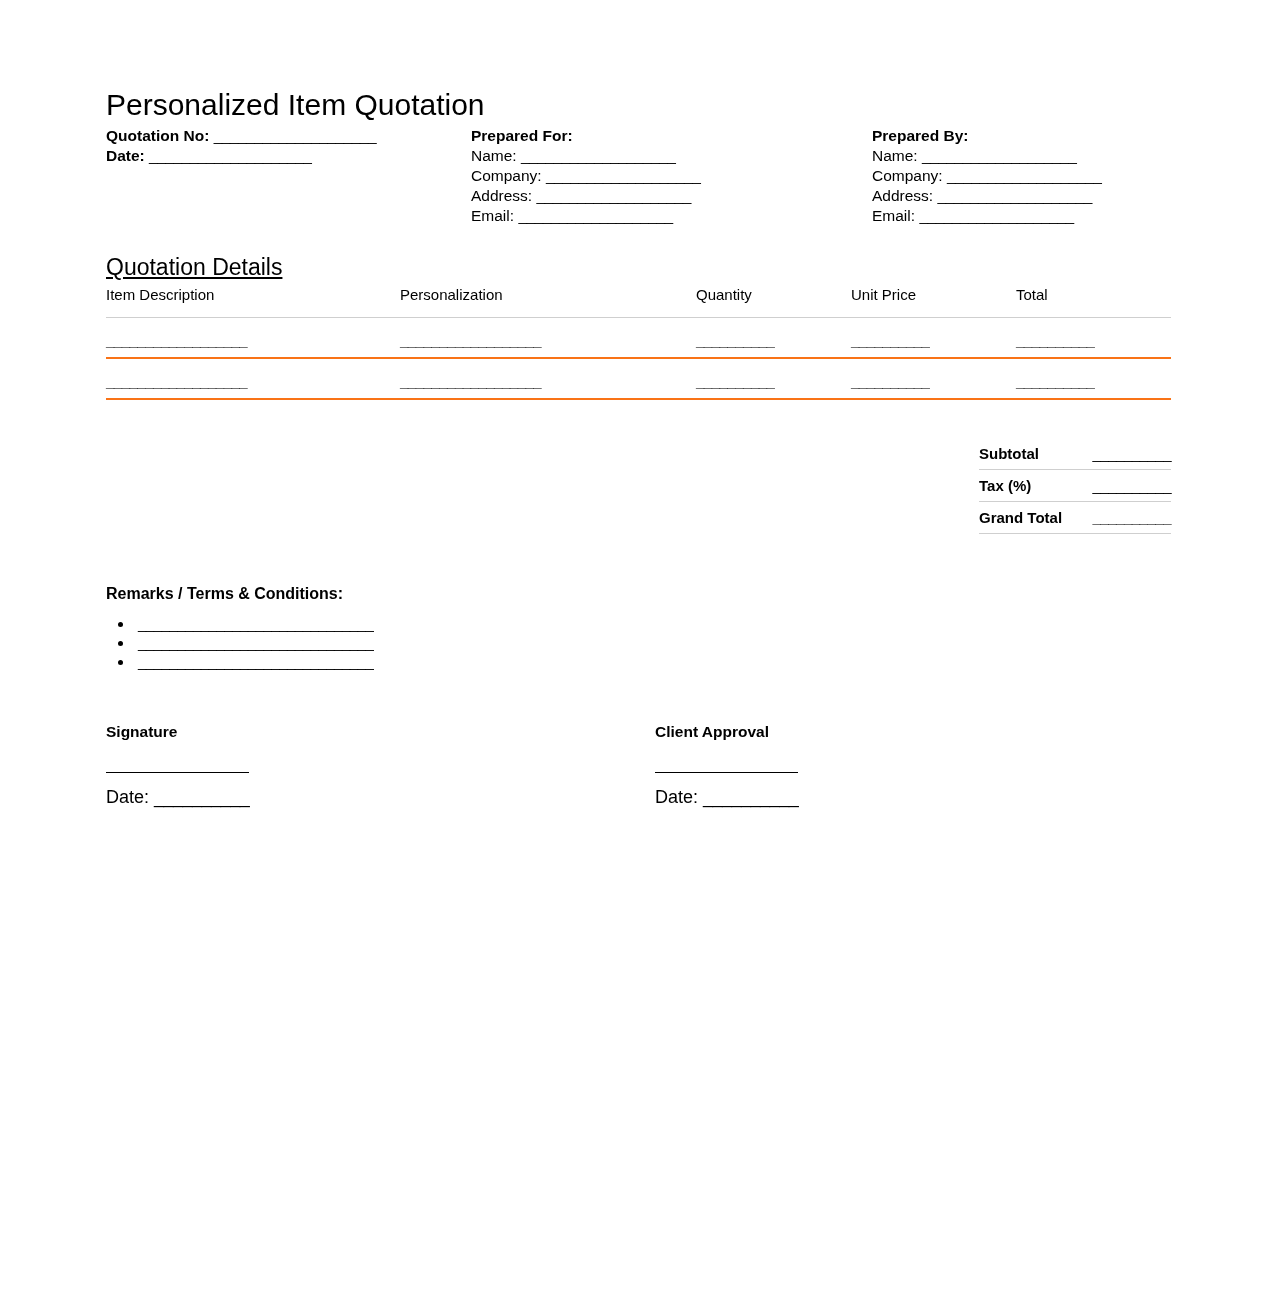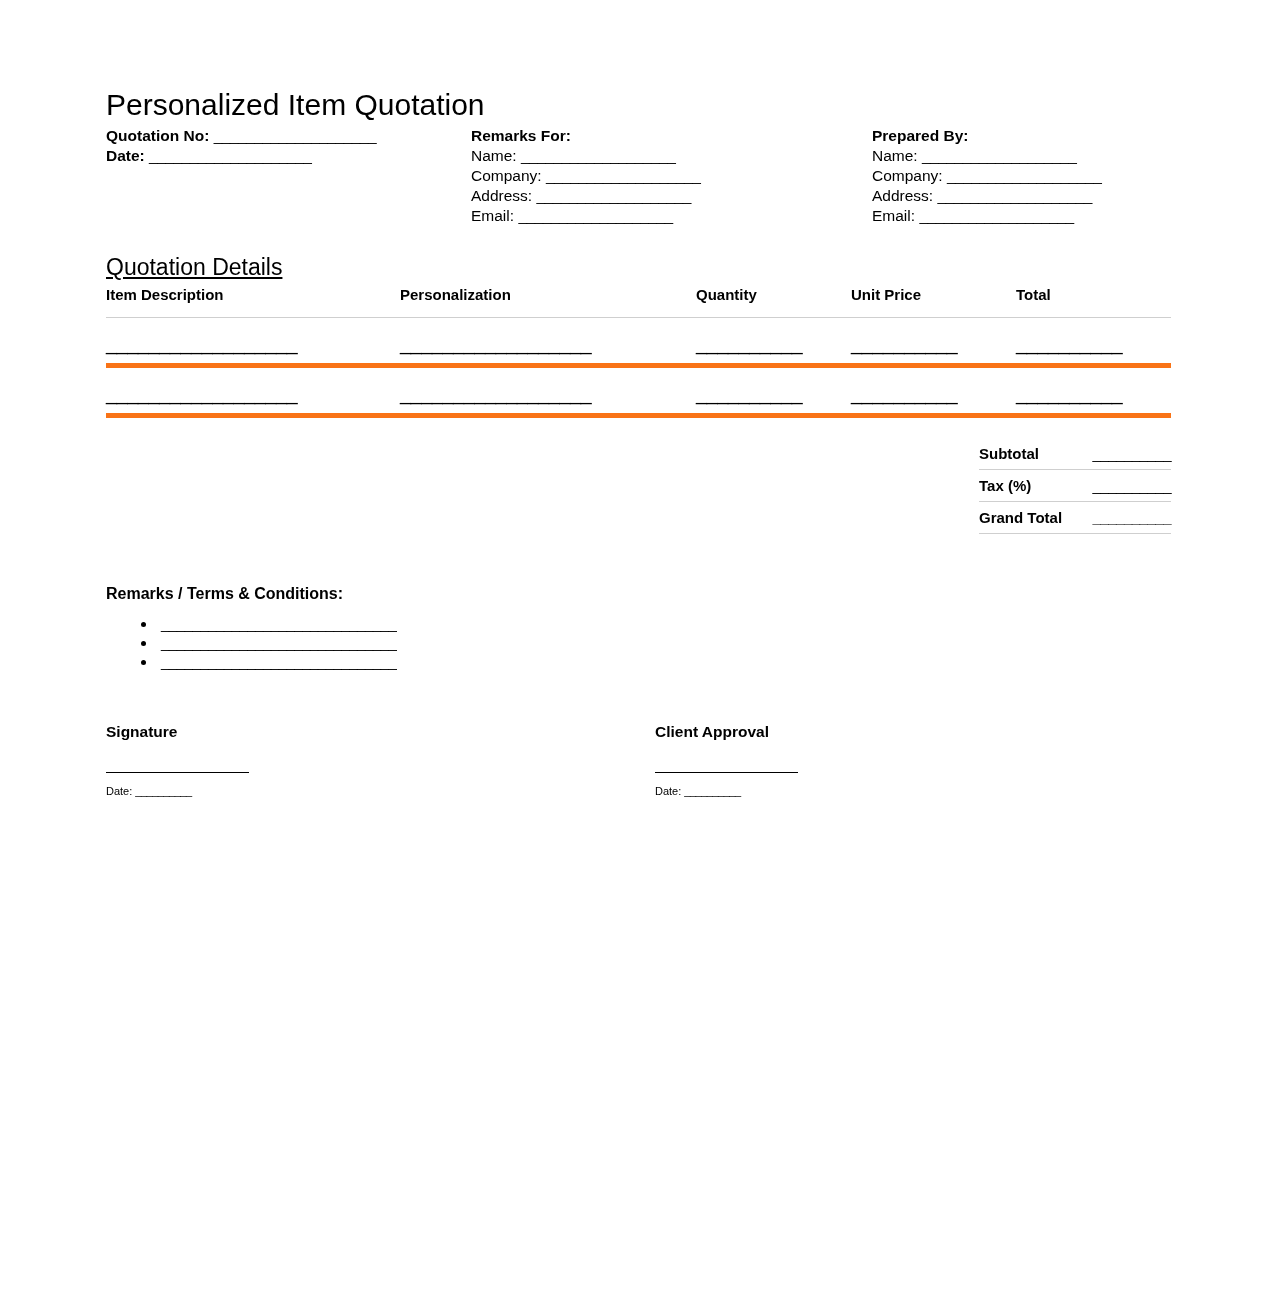--- a/index.html
+++ b/index.html
@@ -69,33 +69,34 @@
   .items-table {
     position: absolute;
     left: 106px;
     top: 286px;
     width: 1065px;
     border-collapse: collapse;
     font-size: 15px;
   }
   .items-table th {
     text-align: left;
-    font-weight: bold;
+    font-weight: normal;
     font-size: 15px;
     padding: 0 0 14px 0;
     border-bottom: 1px solid #cfcfcf;
     vertical-align: bottom;
     white-space: nowrap;
   }
   .items-table td {
     padding: 14px 0 8px 0;
-    border-bottom: 5px solid #f97316;
+    border-bottom: 2px solid #f97316;
     vertical-align: bottom;
-    font-size: 20px;
+    font-size: 15px;
     letter-spacing: -0.5px;
+    font-weight: bold;
   }
   .col-item  { width: 294px; }
   .col-pers  { width: 296px; }
   .col-qty   { width: 155px; }
   .col-price { width: 165px; }
   .col-total { width: 155px; }
 
   
   .totals-table {
     position: absolute;
@@ -120,21 +121,21 @@
     position: absolute;
     left: 106px;
     top: 584px;
     font-size: 16px;
     font-weight: bold;
     line-height: 20px;
     white-space: nowrap;
   }
   .remarks-list {
     position: absolute;
-    left: 123px;
+    left: 100px;
     top: 614px;
     margin: 0;
     padding: 0 0 0 34px;
     font-size: 15px;
     list-style-type: disc;
   }
   .remarks-list li {
     line-height: 19px;
     letter-spacing: -0.5px;
     padding-left: 4px;
@@ -154,22 +155,22 @@
     font-size: 15.5px;
     white-space: nowrap;
   }
   .sign-rule {
     margin-top: 30px;
     width: 143px;
     border-top: 1px solid #000000;
     height: 0;
   }
   .sign-date {
-    margin-top: 8px;
-    font-size: 11px;
+    margin-top: 14px;
+    font-size: 18px;
     white-space: nowrap;
     letter-spacing: 0px;
   }
   .sign-date .blank-underscore { letter-spacing: -0.5px; }
 </style>
 </head>
 <body>
 
 <div class="page">
 
@@ -180,21 +181,21 @@
       <span class="meta-label-b">Quotation No:</span>
       <span class="blank-underscore">____________________</span>
     </div>
     <div class="meta-line">
       <span class="meta-label-b">Date:</span>
       <span class="blank-underscore">____________________</span>
     </div>
   </div>
 
   <div class="meta-block middle">
-    <div class="meta-line meta-label-b">Remarks For:</div>
+    <div class="meta-line meta-label-b">Prepared For:</div>
     <div class="meta-line">
       <span class="meta-label-n">Name:</span>
       <span class="blank-underscore">___________________</span>
     </div>
     <div class="meta-line">
       <span class="meta-label-n">Company:</span>
       <span class="blank-underscore">___________________</span>
     </div>
     <div class="meta-line">
       <span class="meta-label-n">Address:</span>

